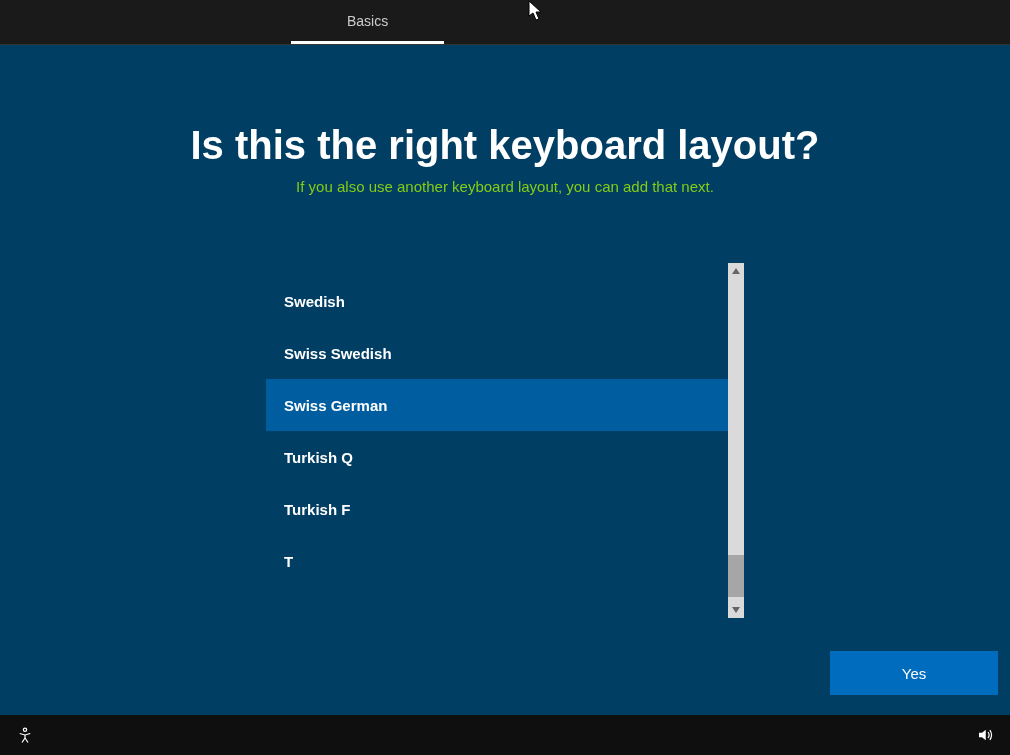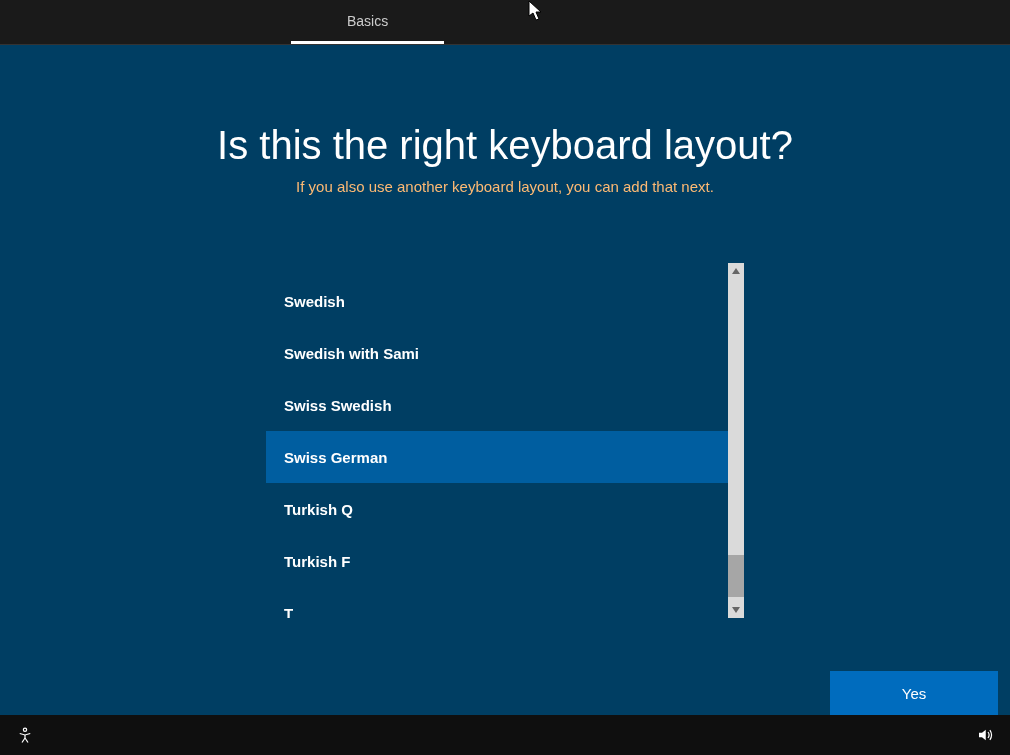--- a/index.html
+++ b/index.html
@@ -39,30 +39,30 @@
       position: absolute;
       top: 45px; left: 0; right: 0; bottom: 40px;
       background: #003e63;
       display: flex;
       flex-direction: column;
       align-items: center;
     }
     .heading {
       margin-top: 78px;
       font-size: 40px;
-      font-weight: 400;
+      font-weight: 700;
       color: #fff;
       letter-spacing: 0px;
       text-align: center;
     }
     .subheading {
       margin-top: 10px;
       font-size: 15px;
       font-weight: 400;
-      color: #fdba74;
+      color: #84cc16;
       text-align: center;
     }
 
     
     .list-wrap {
       position: relative;
       margin-top: 68px;
       width: 478px;
       height: 355px;
       display: flex;
@@ -121,21 +121,21 @@
       top: 292px;
       height: 42px;
       background: #a6a6a6;
       cursor: pointer;
     }
 
     
     .confirm-row {
       position: absolute;
       right: 12px;
-      bottom: 0;
+      bottom: 20px;
     }
     .btn-yes {
       width: 168px;
       height: 44px;
       background: #006cbe;
       color: #fff;
       font-size: 15px;
       display: flex;
       align-items: center;
       justify-content: center;
@@ -186,23 +186,20 @@
 <div class="main">
   <h1 class="heading">Is this the right keyboard layout?</h1>
   <p class="subheading">If you also use another keyboard layout, you can add that next.</p>
 
   <div class="list-wrap">
     <div class="list">
       <div class="list-inner" id="list-inner">
           <div class="list-item"></div>
           <div class="list-item">
             <span>Swedish</span>
-          </div>
-          <div class="list-item">
-            <span>Swedish with Sami</span>
           </div>
           <div class="list-item">
             <span>Swiss Swedish</span>
           </div>
           <div class="list-item selected">
             <span>Swiss German</span>
           </div>
           <div class="list-item">
             <span>Turkish Q</span>
           </div>

